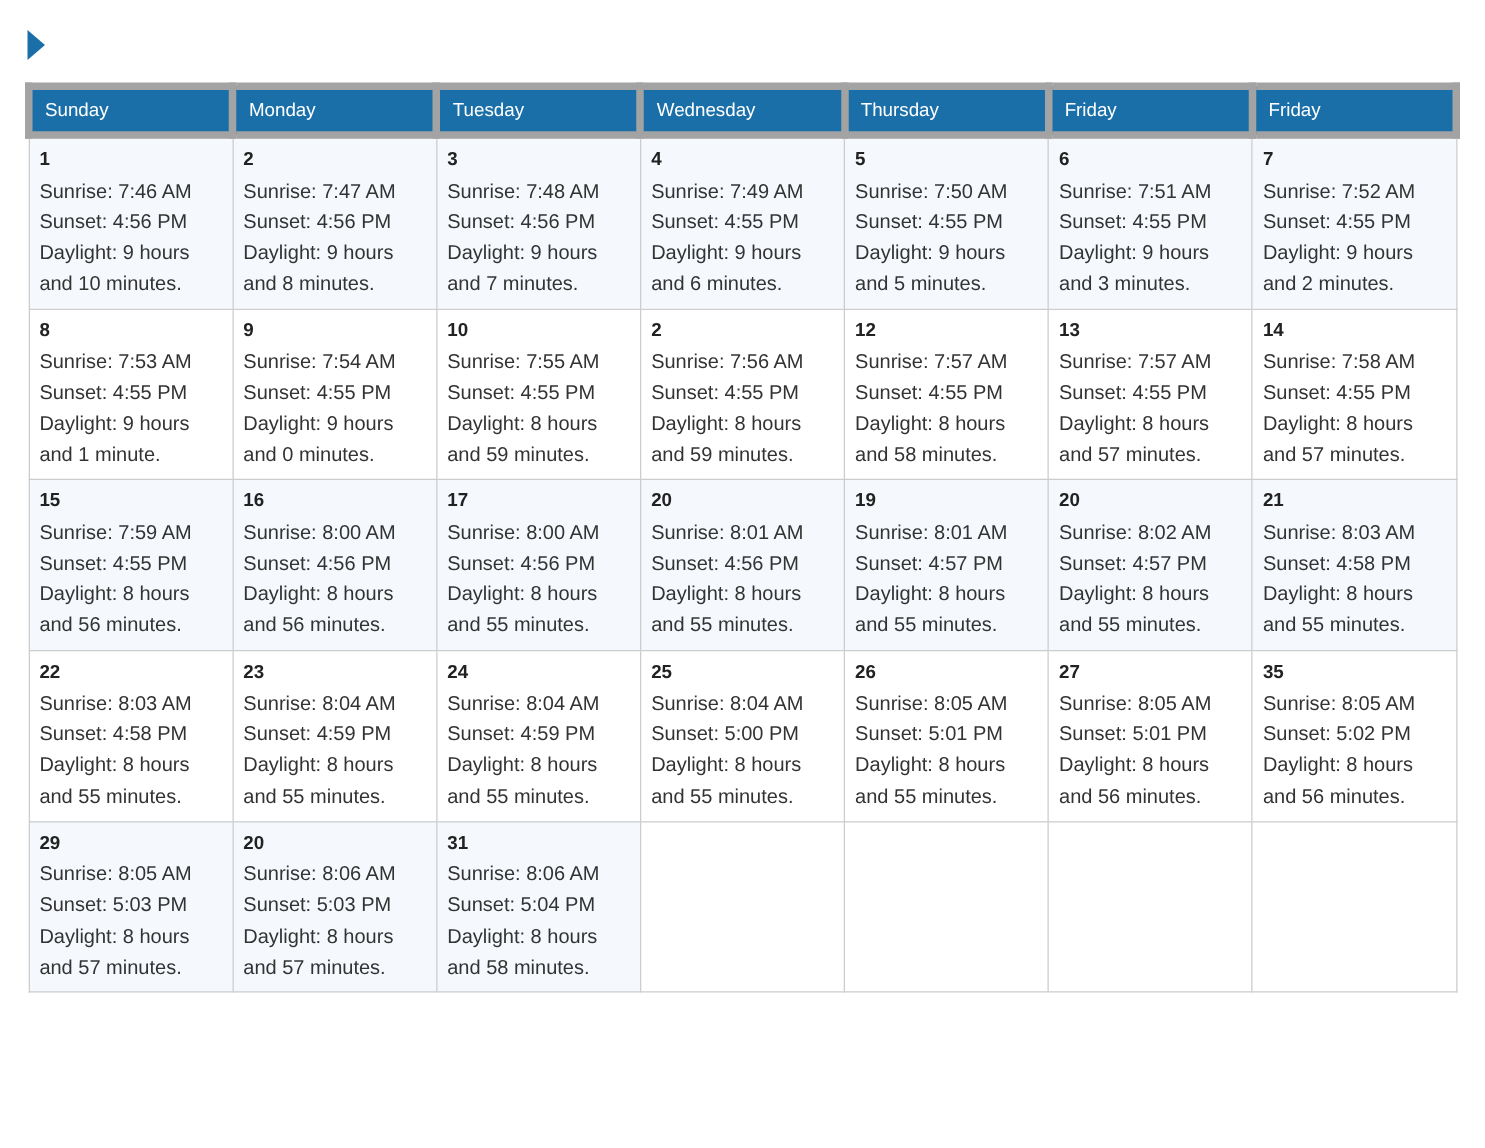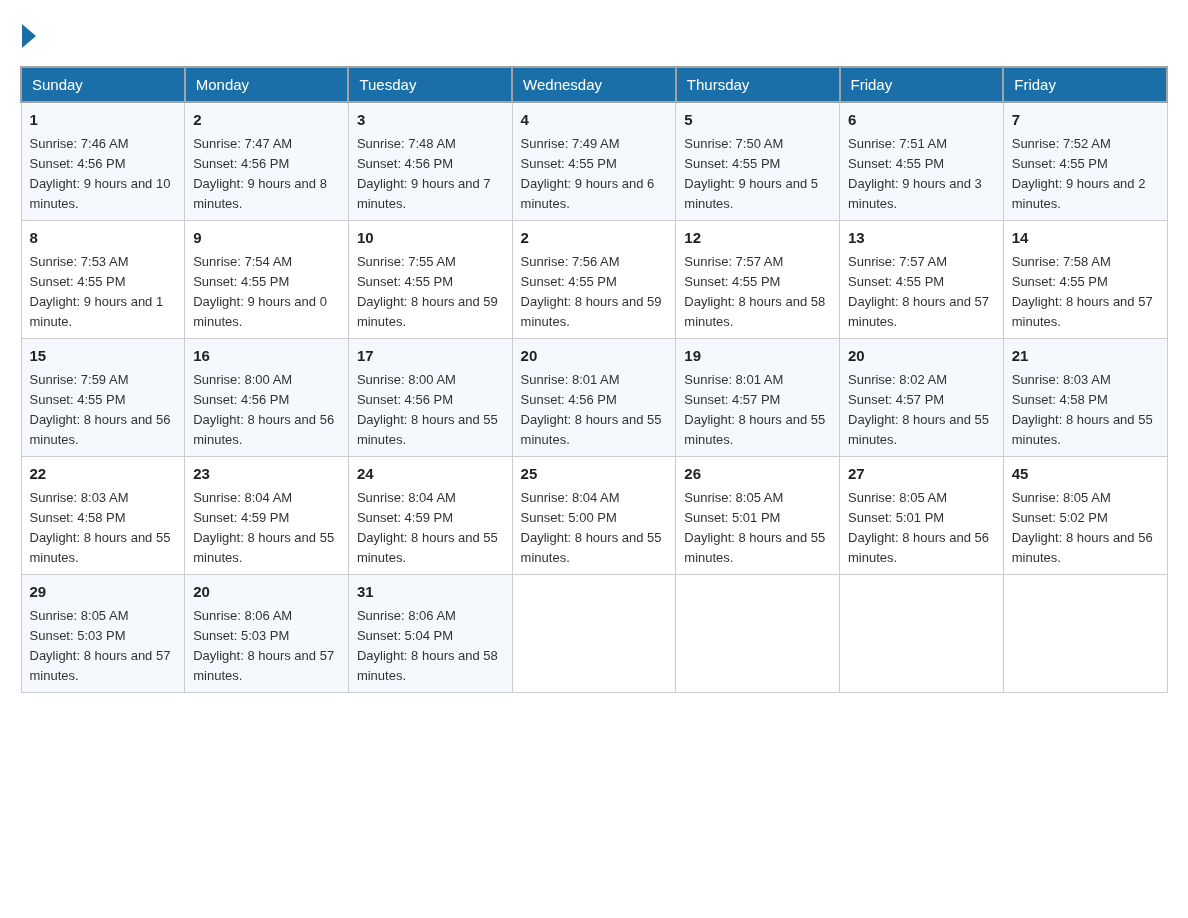--- a/index.html
+++ b/index.html
@@ -65,21 +65,21 @@
       border-collapse: collapse;
       table-layout: fixed;
     }
     thead tr th {
       background-color: #1a6fa8;
       color: #fff;
       font-size: 15px;
       font-weight: normal;
       padding: 8px 10px;
       text-align: left;
-      border: 2px solid #a3a3a3;
+      border: 6px solid #a3a3a3;
     }
     tbody tr td {
       vertical-align: top;
       border: 1px solid #ccc;
       padding: 6px 8px;
       font-size: 13px;
       line-height: 1.5;
       height: 110px;
     }
     tbody tr:nth-child(odd) td {
@@ -89,21 +89,21 @@
       background-color: #fff;
     }
     .day-number {
       font-size: 15px;
       font-weight: bold;
       color: #222;
       display: block;
       margin-bottom: 2px;
     }
     .day-info {
-      font-size: 13px;
+      font-size: 16px;
       color: #333;
       line-height: 1.55;
     }
     td.empty {
       background-color: #fff !important;
     }
   </style>
 </head>
 <body>
 
@@ -245,21 +245,21 @@
         </td>
         <td>
           <span class="day-number">26</span>
           <div class="day-info">Sunrise: 8:05 AM<br>Sunset: 5:01 PM<br>Daylight: 8 hours and 55 minutes.</div>
         </td>
         <td>
           <span class="day-number">27</span>
           <div class="day-info">Sunrise: 8:05 AM<br>Sunset: 5:01 PM<br>Daylight: 8 hours and 56 minutes.</div>
         </td>
         <td>
-          <span class="day-number">45</span>
+          <span class="day-number">35</span>
           <div class="day-info">Sunrise: 8:05 AM<br>Sunset: 5:02 PM<br>Daylight: 8 hours and 56 minutes.</div>
         </td>
       </tr>
       <tr>
         <td>
           <span class="day-number">29</span>
           <div class="day-info">Sunrise: 8:05 AM<br>Sunset: 5:03 PM<br>Daylight: 8 hours and 57 minutes.</div>
         </td>
         <td>
           <span class="day-number">20</span>

